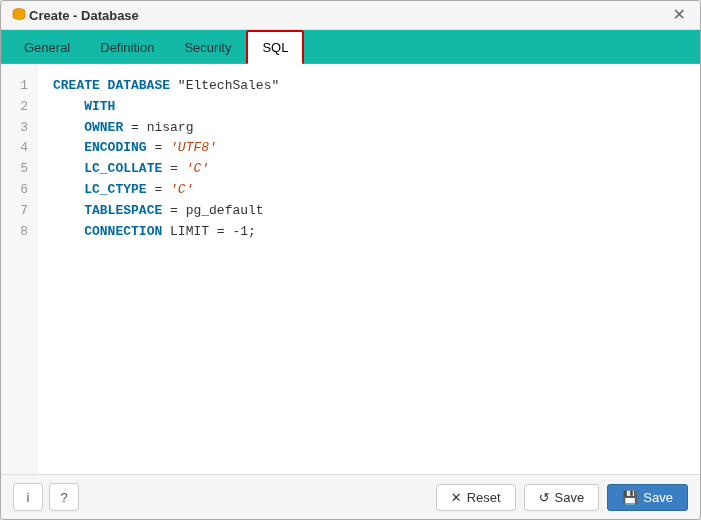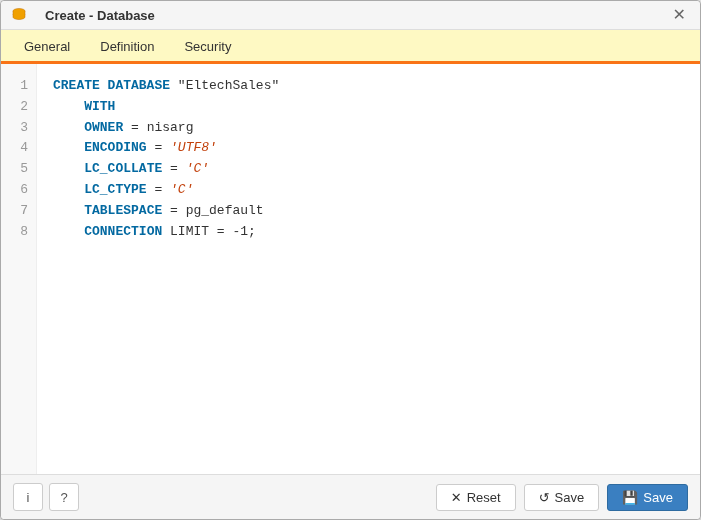--- a/index.html
+++ b/index.html
@@ -27,21 +27,21 @@
       border-bottom: 1px solid #ddd;
       padding: 6px 10px;
       display: flex;
       align-items: center;
       justify-content: space-between;
       border-radius: 4px 4px 0 0;
     }
     .title-bar-left {
       display: flex;
       align-items: center;
-      gap: 18px;
+      gap: 2px;
     }
     .title-icon {
       width: 16px;
       height: 16px;
     }
     .title-text {
       font-size: 13px;
       font-weight: 600;
       color: #333;
     }
@@ -49,22 +49,22 @@
       background: none;
       border: none;
       cursor: pointer;
       font-size: 16px;
       color: #666;
       padding: 0 4px;
       line-height: 1;
     }
     .tab-bar {
       display: flex;
-      border-bottom: 3px solid #f97316;
-      background: #fef9c3;
+      border-bottom: 1px solid #f97316;
+      background: #14b8a6;
       padding: 0 8px;
       align-items: center;
     }
     .tab {
       padding: 8px 14px;
       cursor: pointer;
       font-size: 13px;
       color: #333;
       border: 1px solid transparent;
       border-bottom: none;
@@ -179,20 +179,21 @@
       </svg>
       <span class="title-text">Create - Database</span>
     </div>
     <button class="close-btn">✕</button>
   </div>
 
   <div class="tab-bar">
     <div class="tab">General</div>
     <div class="tab">Definition</div>
     <div class="tab">Security</div>
+    <div class="tab sql-active">SQL</div>
   </div>
 
   <div class="content-area">
     <div class="line-numbers">
       <div>1</div>
       <div>2</div>
       <div>3</div>
       <div>4</div>
       <div>5</div>
       <div>6</div>

